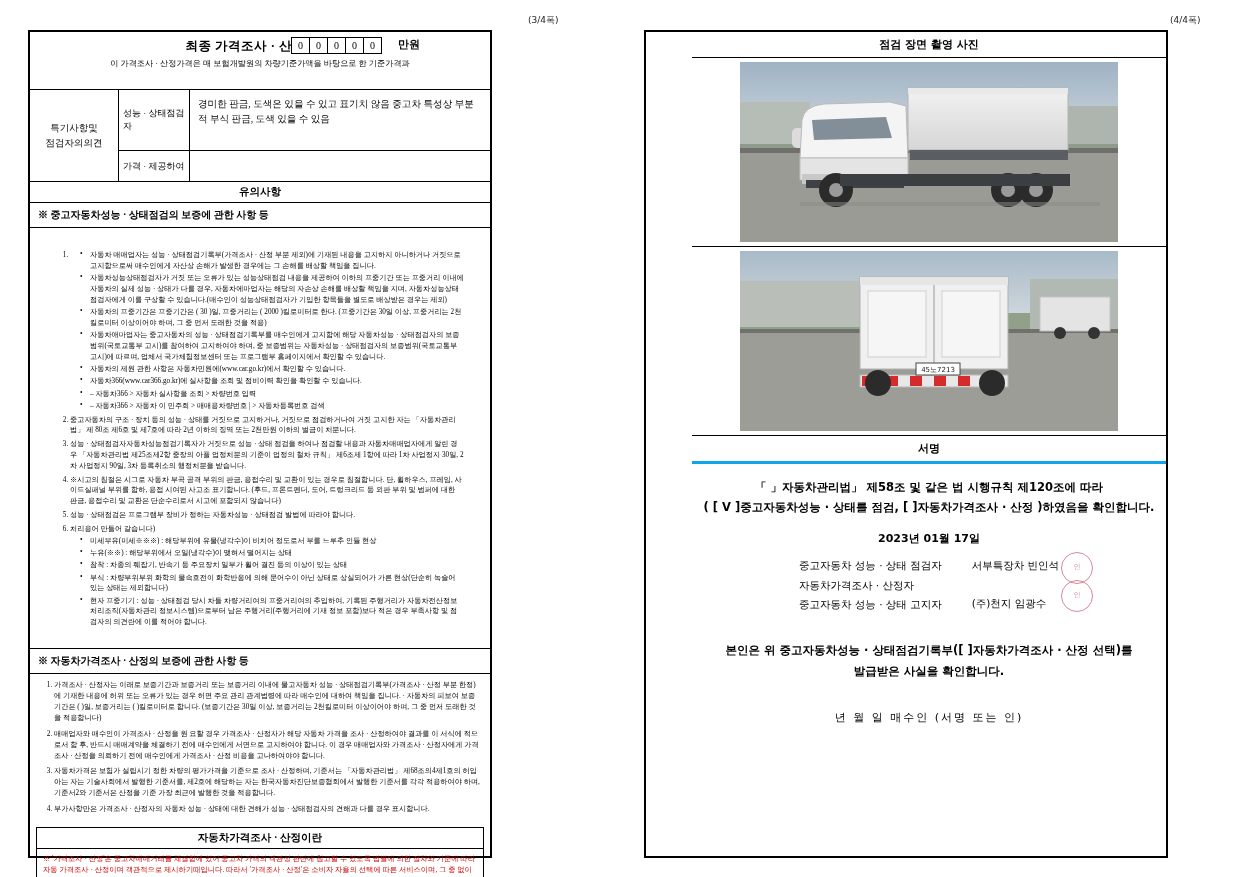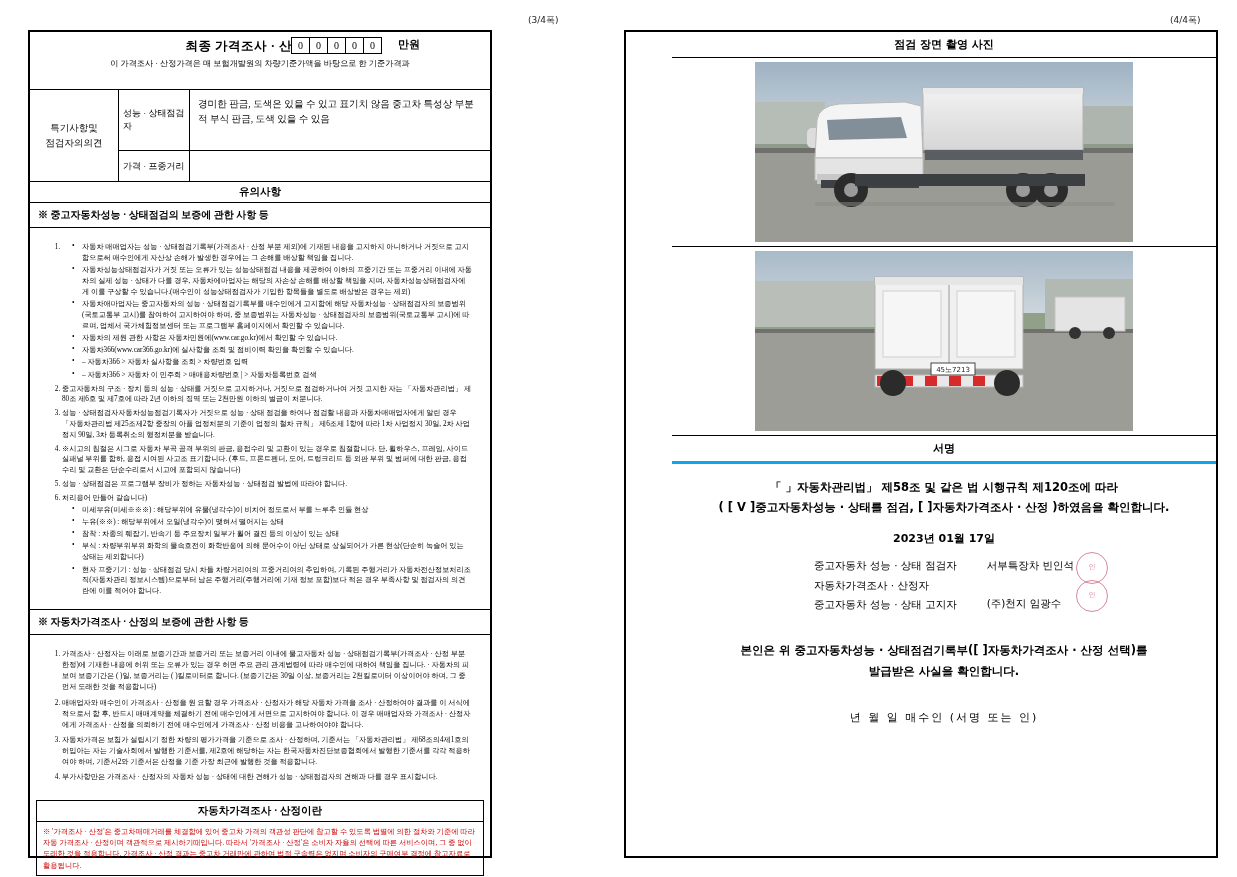--- a/index.html
+++ b/index.html
@@ -34,36 +34,36 @@
   .sp-label{width:88px;display:flex;align-items:center;justify-content:center;text-align:center;font-size:9.5px;border-right:1px solid #000;line-height:1.5;}
   .sp-right{flex:1;display:flex;flex-direction:column;}
   .sp-r1{flex:0 0 60px;display:flex;border-bottom:1px solid #000;}
   .sp-r2{flex:1;display:flex;}
   .sp-key{width:66px;border-right:1px solid #000;display:flex;align-items:center;font-size:9px;padding-left:4px;line-height:1.4;}
   .sp-val{flex:1;font-size:9.6px;padding:7px 8px;line-height:1.55;}
 
   .notice-head{text-align:center;font-weight:bold;font-size:10.5px;padding:3px 0;border-bottom:1px solid #000;}
   .sec-head{font-size:10px;font-weight:bold;padding:5px 0 5px 8px;border-bottom:1px solid #000;}
   .notice-body{padding:6px 10px 4px 10px;font-size:7.2px;line-height:1.5;}
-  ol.nlist{margin:8px;padding-left:14px;}
+  ol.nlist{margin:16px;padding-left:14px;}
   ol.nlist>li{margin-bottom:3px;}
   ul.blist{margin:1px 0 1px 0;padding-left:14px;list-style:none;}
   ul.blist>li{position:relative;margin-bottom:1.5px;padding-left:6px;}
   ul.blist>li:before{content:"•";position:absolute;left:-4px;top:-1px;}
   .subnote{padding-left:12px;}
-  .nlist2{margin:8px;padding-left:14px;font-size:7.2px;line-height:1.55;}
+  .nlist2{margin:0;padding-left:14px;font-size:7.2px;line-height:1.55;}
   .nlist2>li{margin-bottom:4px;}
 
   .appraise-box{border:1.5px solid #000;margin:4px 6px 6px 6px;box-sizing:border-box;}
   .appraise-title{text-align:center;font-weight:bold;font-size:10.5px;padding:3px 0;border-bottom:1.5px solid #000;}
   .appraise-body{font-size:7.3px;line-height:1.55;padding:4px 6px;}
   .red{color:#cc0000;}
 
   
-  #right-sheet{left:624px;top:30px;width:594px;height:828px;padding-left:46px;}
+  #right-sheet{left:644px;top:30px;width:524px;height:828px;padding-left:46px;}
   .photo-head{text-align:center;font-weight:bold;font-size:11px;padding:5px 0;border-bottom:1px solid #000;}
   .photo-wrap{border-bottom:1px solid #000;padding:4px 0;display:flex;justify-content:center;}
   .photo{width:378px;height:180px;position:relative;overflow:hidden;background:#b9c4cc;}
 
   .sign-head{text-align:center;font-weight:bold;font-size:11px;padding:5px 0;border-bottom:3px solid #0ea5e9;}
   .sign-body{padding:14px 10px 6px 10px;text-align:center;}
   .legal1{font-weight:bold;font-size:11.5px;line-height:1.7;}
   .legal2{font-weight:bold;font-size:11.5px;line-height:1.7;margin-bottom:14px;}
   .date-line{font-weight:bold;font-size:11px;margin-bottom:10px;}
   .sig-grid{display:flex;justify-content:center;gap:30px;font-size:10.5px;line-height:1.85;}
@@ -102,35 +102,36 @@
   </div>
 
   <div class="special-block">
     <div class="sp-label">특기사항및<br>점검자의의견</div>
     <div class="sp-right">
       <div class="sp-r1">
         <div class="sp-key">성능 · 상태점검자</div>
         <div class="sp-val">경미한 판금, 도색은 있을 수 있고 표기치 않음 중고차 특성상 부분적 부식 판금, 도색 있을 수 있음</div>
       </div>
       <div class="sp-r2">
-        <div class="sp-key">가격 · 프중거리</div>
+        <div class="sp-key">가격 · 제공하여</div>
         <div class="sp-val"></div>
       </div>
     </div>
   </div>
 
   <div class="notice-head">유의사항</div>
   <div class="sec-head">※ 중고자동차성능 · 상태점검의 보증에 관한 사항 등</div>
 
   <div class="notice-body">
     <ol class="nlist">
       <li>
         <ul class="blist">
           <li>자동차 매매업자는 성능 · 상태점검기록부(가격조사 · 산정 부분 제외)에 기재된 내용을 고지하지 아니하거나 거짓으로 고지함으로써 매수인에게 자산상 손해가 발생한 경우에는 그 손해를 배상할 책임을 집니다.</li>
           <li>자동차성능상태점검자가 거짓 또는 오류가 있는 성능상태점검 내용을 제공하여 이하의 프중기간 또는 프중거리 이내에 자동차의 실제 성능 · 상태가 다를 경우, 자동차에마업자는 해당의 자손상 손해를 배상할 책임을 지며, 자동차성능상태점검자에게 이를 구상할 수 있습니다.(매수인이 성능상태점검자가 기입한 항목들을 별도로 배상받은 경우는 제외)</li>
+          <li>자동차의 프중기간은 프중기간은 ( 30 )일, 프중거리는 ( 2000 )킬로미터로 한다. (프중기간은 30일 이상, 프중거리는 2천킬로미터 이상이어야 하며, 그 중 먼저 도래한 것을 적용)</li>
           <li>자동차애마업자는 중고자동차의 성능 · 상태점검기록부를 매수인에게 고지함에 해당 자동차성능 · 상태점검자의 보증범위(국토교통부 고시)를 참여하여 고지하여야 하며, 중 보증범위는 자동차성능 · 상태점검자의 보증범위(국토교통부 고시)에 따르며, 업체서 국가체험정보센터 또는 프로그램부 홈페이지에서 확인할 수 있습니다.</li>
           <li>자동차의 제원 관한 사항은 자동차민원에(www.car.go.kr)에서 확인할 수 있습니다.</li>
           <li>자동차366(www.car366.go.kr)에 실사항을 조회 및 점비이력 확인을 확인할 수 있습니다.</li>
           <li class="subnote" style="list-style:none">– 자동차366 &gt; 자동차 실사항을 조회 &gt; 차량번호 입력</li>
           <li class="subnote" style="list-style:none">– 자동차366 &gt; 자동차 이 민주회 &gt; 매매용차량번호 | &gt; 자동차등록번호 검색</li>
         </ul>
       </li>
       <li>중고자동차의 구조 · 장치 등의 성능 · 상태를 거짓으로 고지하거나, 거짓으로 점검하거나여 거짓 고지한 자는 「자동차관리법」 제 80조 제6호 및 제7호에 따라 2년 이하의 징역 또는 2천만원 이하의 벌금이 처분니다.</li>
       <li>성능 · 상태점검자자동차성능점검기록자가 거짓으로 성능 · 상태 점검을 하여나 점검할 내용과 자동차매매업자에게 알린 경우 「자동차관리법 제25조제2항 중장의 아플 업정처분의 기준이 업정의 철차 규칙」 제6조제 1항에 따라 1차 사업정지 30일, 2차 사업정지 90일, 3차 등록취소의 행정처분을 받습니다.</li>
       <li>※시고의 침절은 시그로 자동차 부곡 골격 부위의 판금, 용접수리 및 교환이 있는 경우로 침절합니다. 단, 휠하우스, 프레임, 사이드실패널 부위를 함하, 용접 시여된 사고조 표기합니다. (후드, 프론트펜더, 도어, 트렁크리드 등 외판 부위 및 범퍼에 대한 판금, 용접수리 및 교환은 단순수리로서 시고에 포함되지 않습니다)</li>

